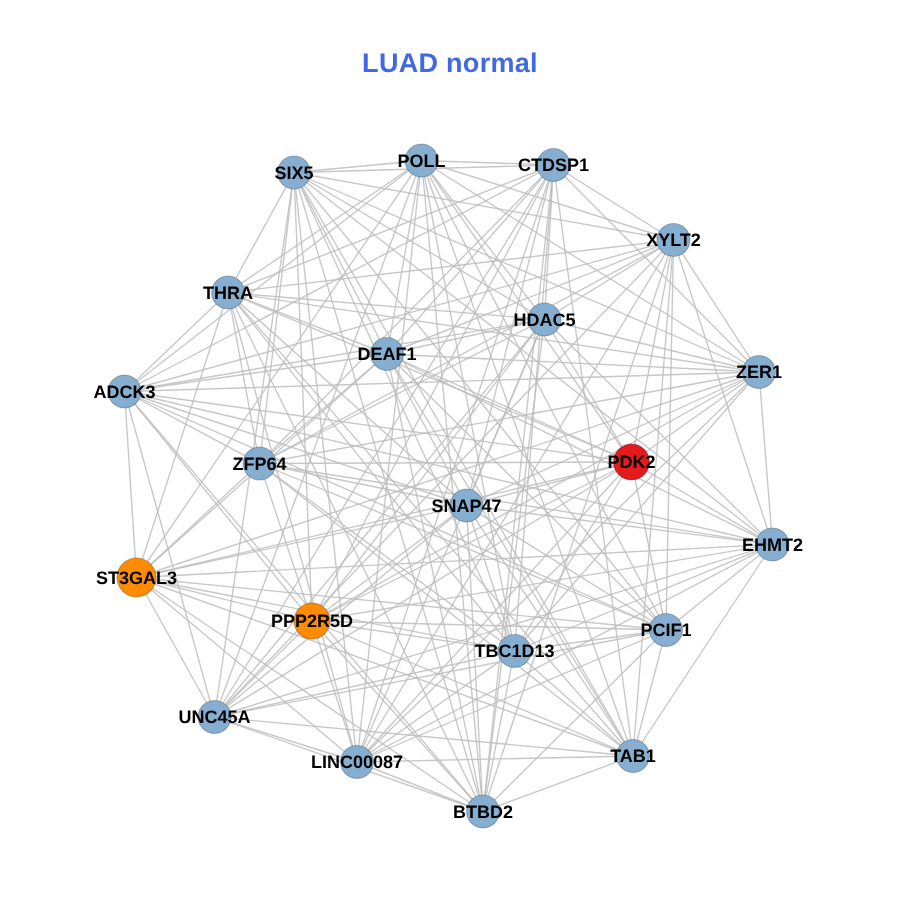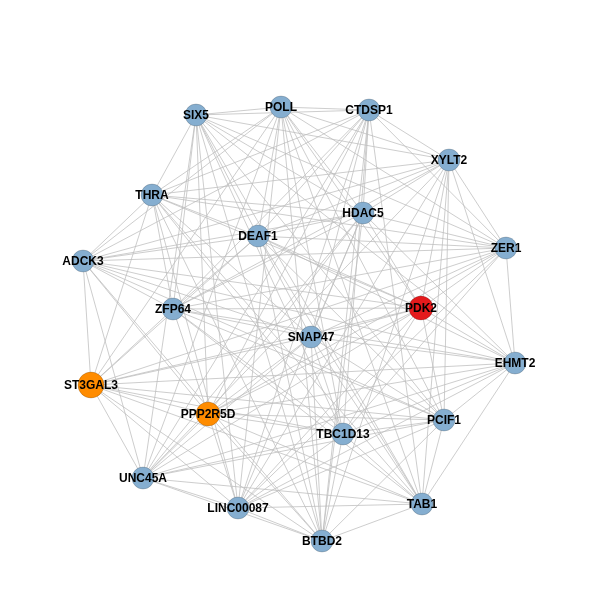--- a/index.html
+++ b/index.html
@@ -255,13 +255,14 @@
       <text x="515" y="367" fill="#000000" font-size="12">EHMT2</text>
       <text x="91" y="389" fill="#000000" font-size="12">ST3GAL3</text>
       <text x="208" y="418" fill="#000000" font-size="12">PPP2R5D</text>
       <text x="444" y="424" fill="#000000" font-size="12">PCIF1</text>
       <text x="343" y="438" fill="#000000" font-size="12">TBC1D13</text>
       <text x="143" y="482" fill="#000000" font-size="12">UNC45A</text>
       <text x="422" y="508" fill="#000000" font-size="12">TAB1</text>
       <text x="238" y="512" fill="#000000" font-size="12">LINC00087</text>
       <text x="322" y="545" fill="#000000" font-size="12">BTBD2</text>
     </svg>
+  <div class="plot-title" style="color: rgb(65, 105, 225);">LUAD normal</div>
 </div>
 
 </body></html>

